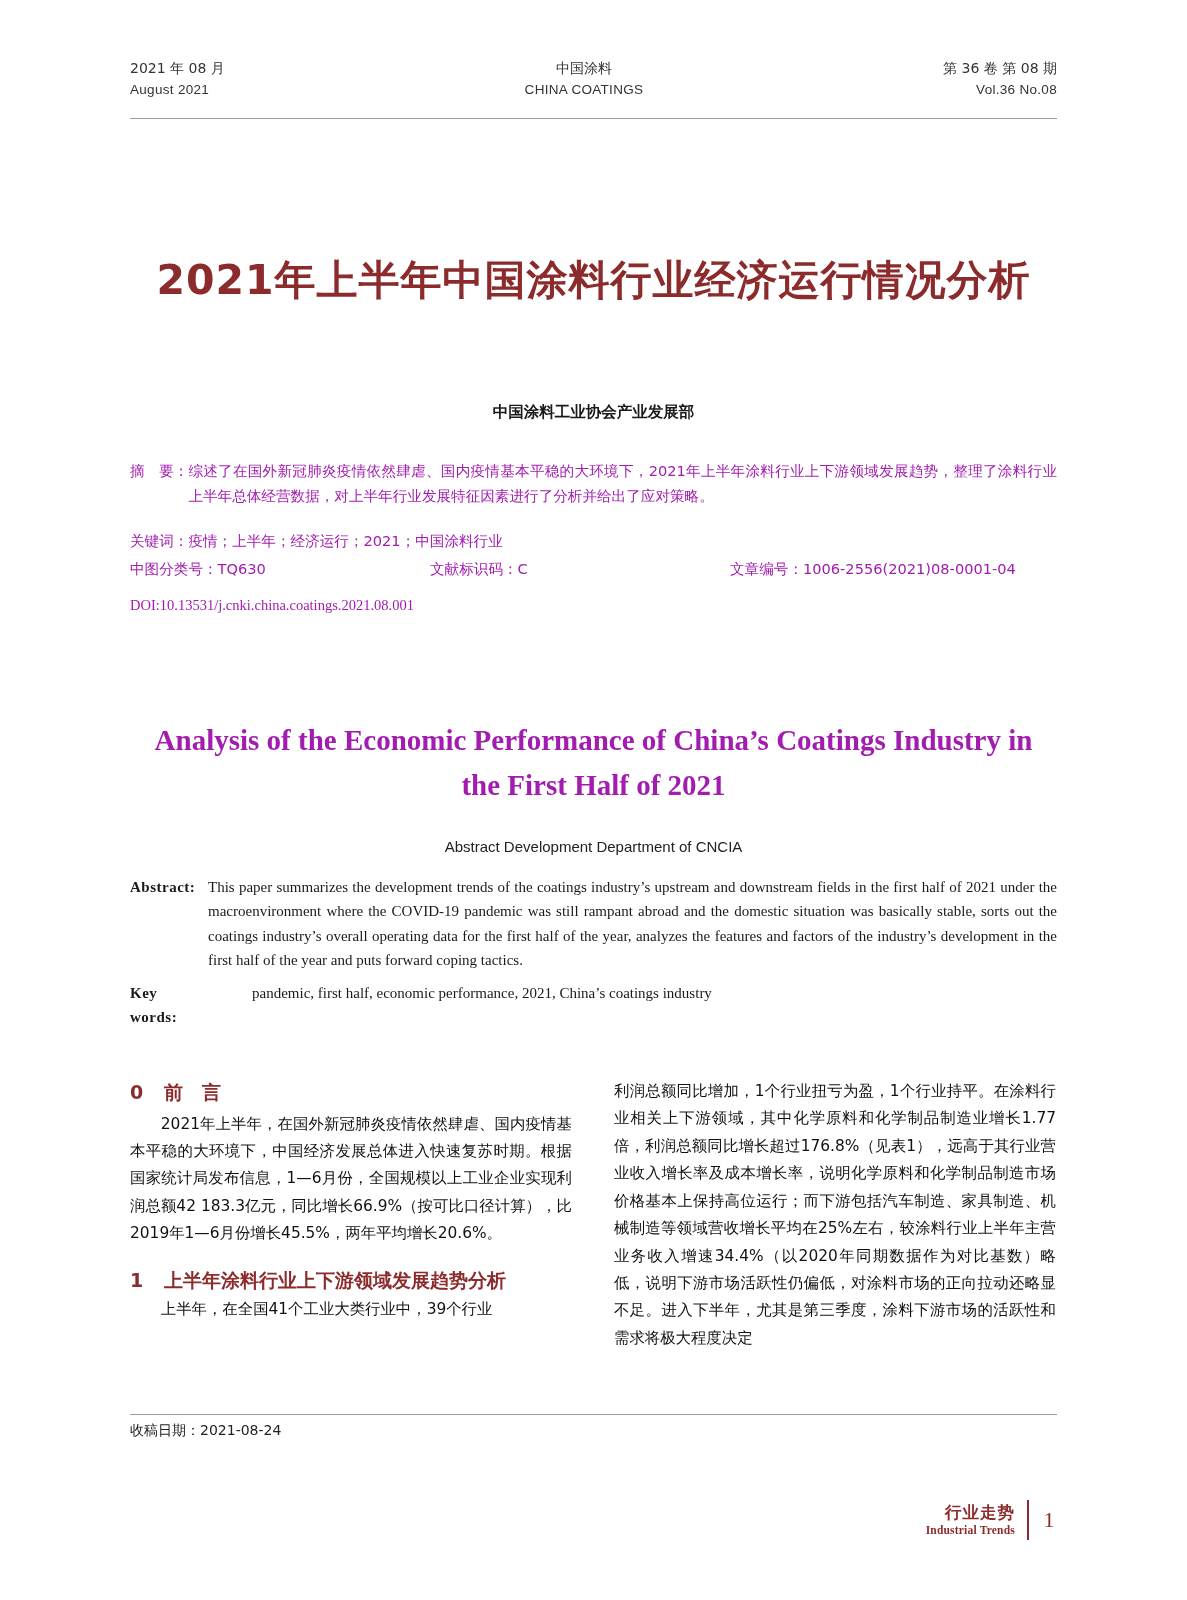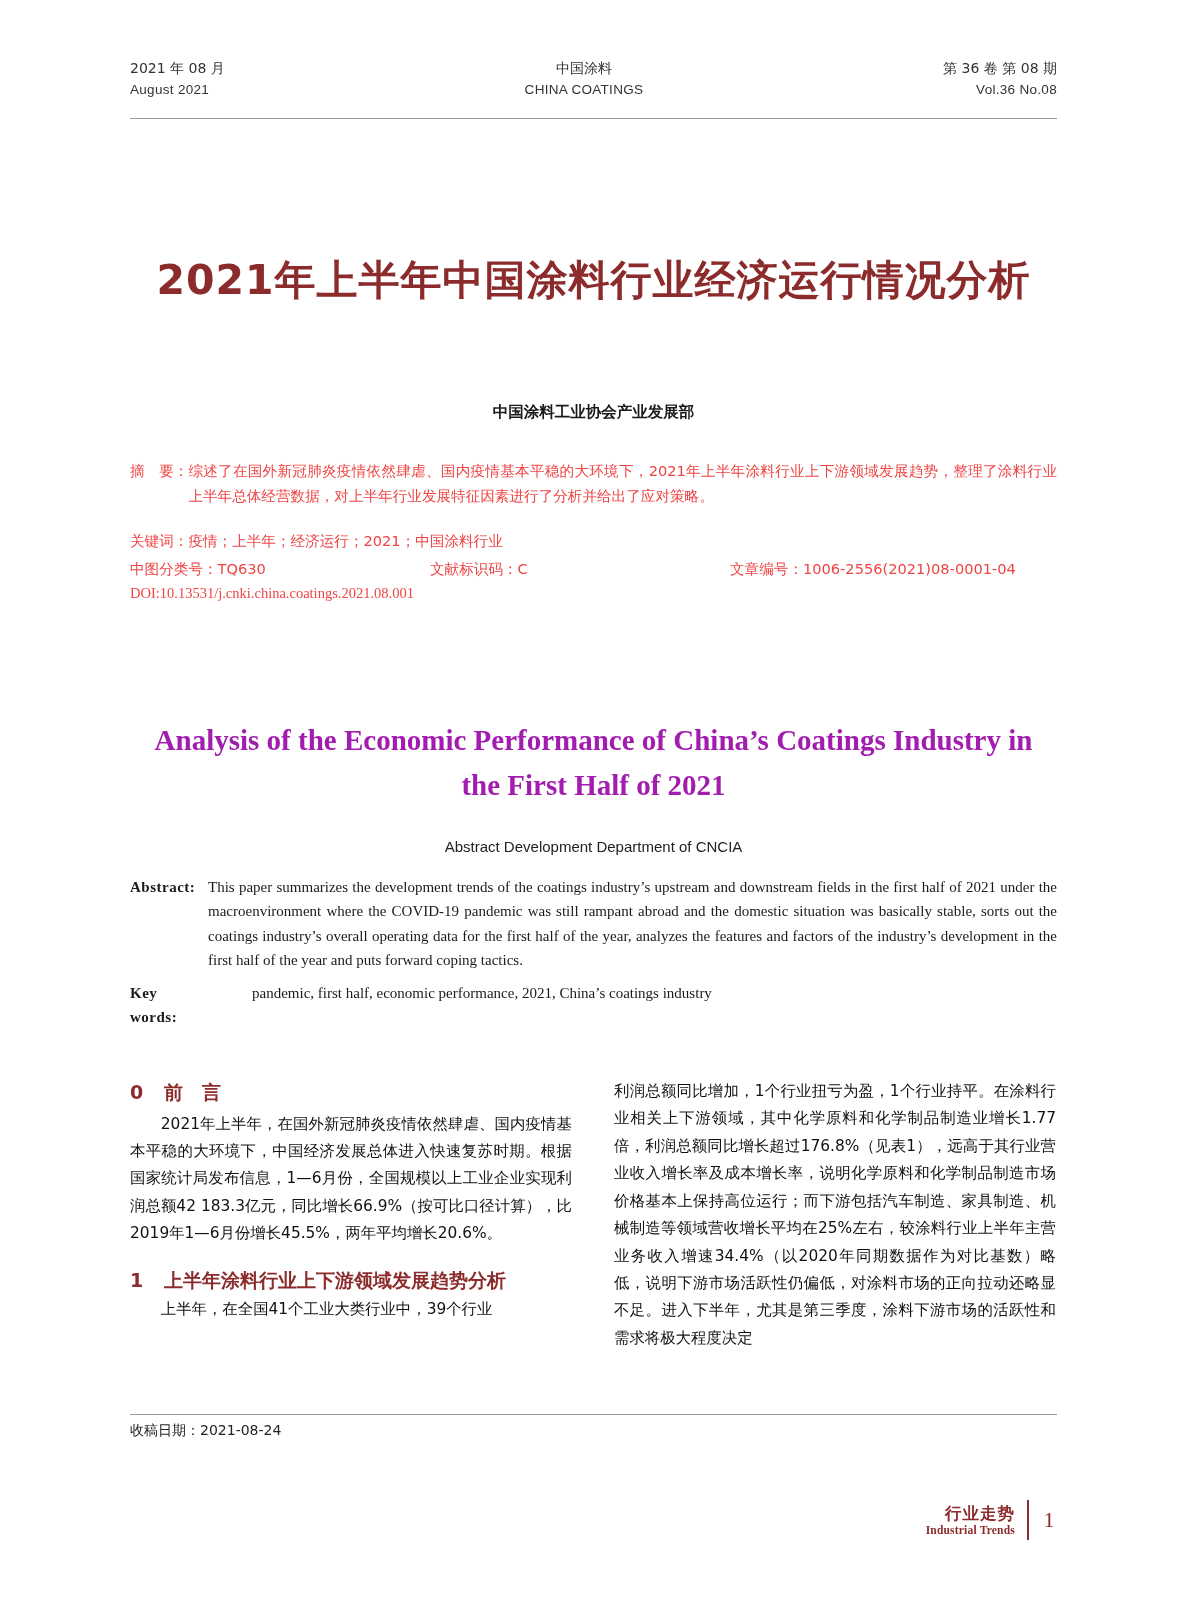--- a/index.html
+++ b/index.html
@@ -76,36 +76,36 @@
 
   
   .abs-cn {
     position: absolute;
     left: 130px;
     right: 130px;
     top: 458px;
     font-family: "DejaVu Sans", "Liberation Sans", sans-serif;
     font-size: 14.6px;
     line-height: 1.72;
-    color: #ef4444;
+    color: #a21caf;
   }
   .abs-cn .row { display: flex; }
   .abs-cn .lbl { white-space: nowrap; }
   .abs-cn .body { text-align: justify; }
   .meta-row {
     display: flex;
     margin-top: 3px;
   }
   .meta-row .m1 { width: 300px; }
   .meta-row .m2 { width: 300px; }
   .meta-row .m3 { flex: 1; text-align: left; }
   .doi {
     font-family: "Liberation Serif", serif;
     font-size: 14.5px;
-    margin-top: 0;
+    margin-top: 12px;
   }
 
   
   .title-en {
     position: absolute;
     left: 150px; right: 150px;
     top: 718px;
     text-align: center;
     font-family: "Liberation Serif", serif;
     font-weight: bold;
@@ -201,21 +201,21 @@
     top: 1500px;
     display: flex;
     align-items: center;
     gap: 12px;
   }
   .footer .brand {
     text-align: right;
     line-height: 1.25;
   }
   .footer .brand .cn {
-    font-family: Liberation Sans, sans-serif;
+    font-family: Liberation Serif, serif;
     font-weight: bold;
     font-size: 16.5px;
     color: #8c2b2b;
     letter-spacing: 1px;
   }
   .footer .brand .en {
     font-family: "Liberation Serif", serif;
     font-weight: bold;
     font-size: 11.5px;
     color: #8c2b2b;

